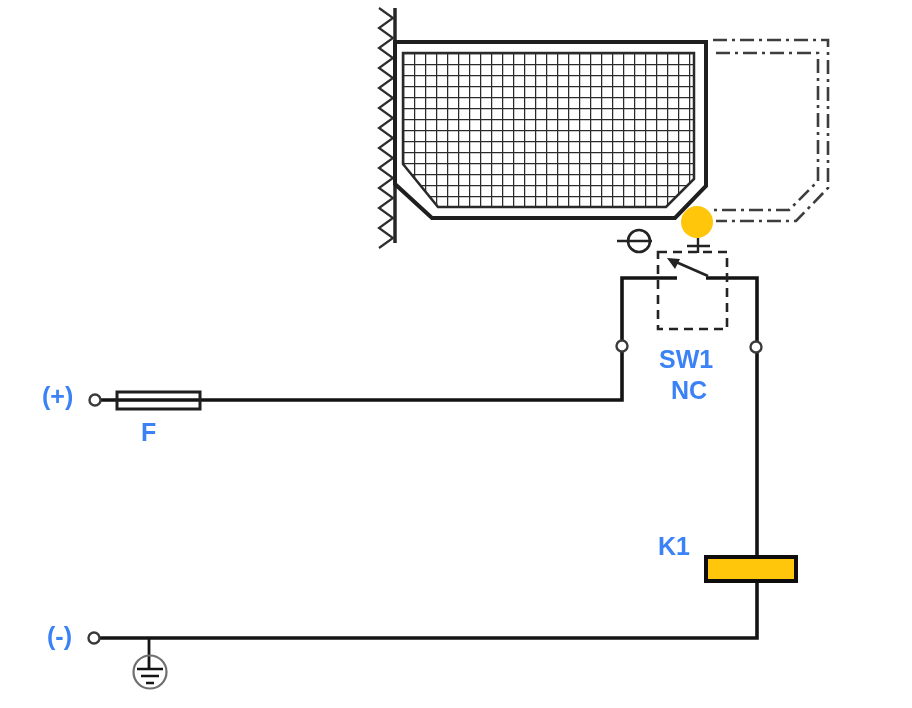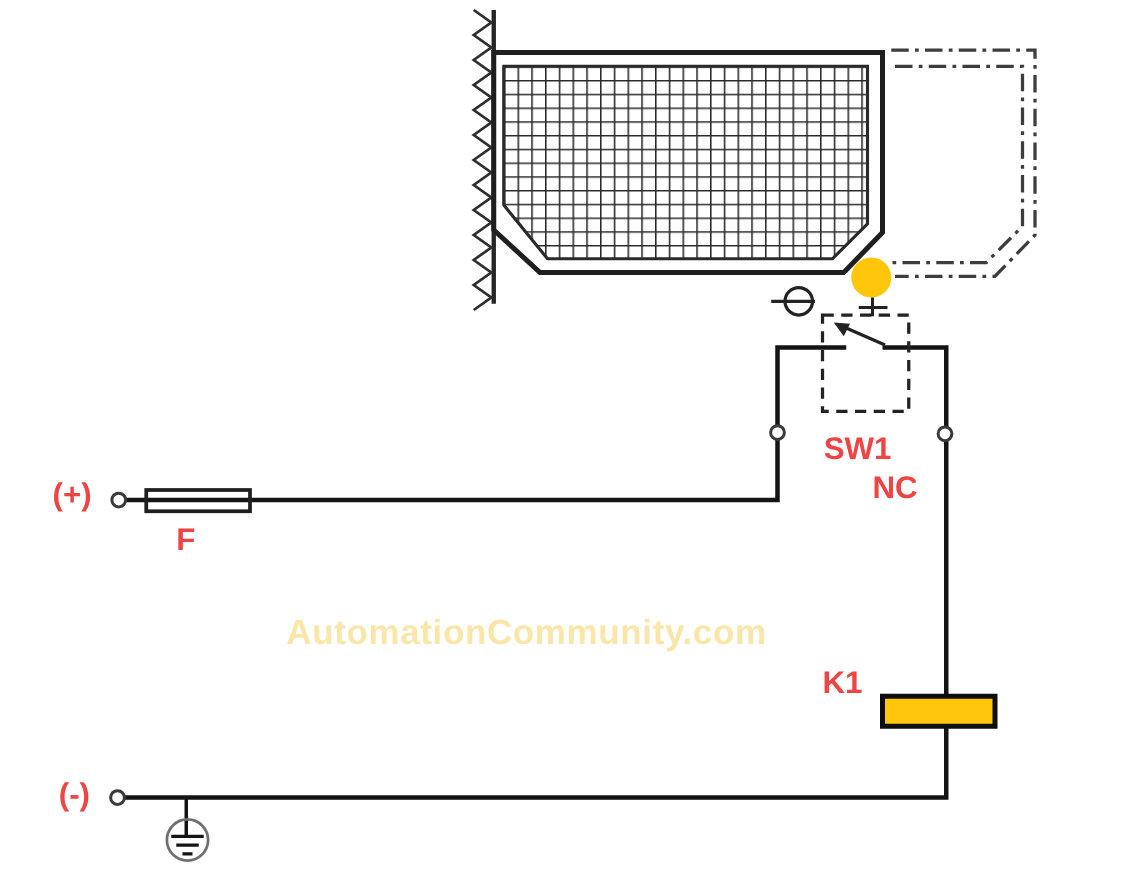--- a/index.html
+++ b/index.html
@@ -6,21 +6,21 @@
   #stage{
     position:relative;
     width:912px;height:708px;
     background:#ffffff;
     font-family:"Liberation Sans", sans-serif;
     overflow:hidden;
   }
   #stage svg{position:absolute;left:0;top:0;}
   .lbl{
     position:absolute;
-    color:#ef4444;
+    color:#3b82f6;
     font-weight:bold;
     font-size:25px;
     line-height:1.1;
     white-space:nowrap;
     user-select:none;
   }
   .watermark{
     position:absolute;
     left:229px;top:490px;
     font-size:28px;
@@ -82,21 +82,20 @@
       <path d="M137,669 L163,669 M141,676 L159,676 M146,683 L154,683" stroke="#141414" stroke-width="2.6" fill="none"></path>
     </g>
   </svg>
 
   <div class="lbl" style="left:42px;top:383px">(+)</div>
 
   <div class="lbl" style="left:141px;top:419px">F</div>
 
   <div class="lbl" style="left:659px;top:346px">SW1</div>
 
-  <div class="lbl" style="left:698px;top:377px">NC</div>
+  <div class="lbl" style="left:671px;top:377px">NC</div>
 
   <div class="lbl" style="left:658px;top:533px">K1</div>
 
   <div class="lbl" style="left:47px;top:623px">(-)</div>
 
-  <div class="watermark" style="color: rgb(251, 230, 169);">AutomationCommunity.com</div>
 
 </div>
 
 </body></html>

